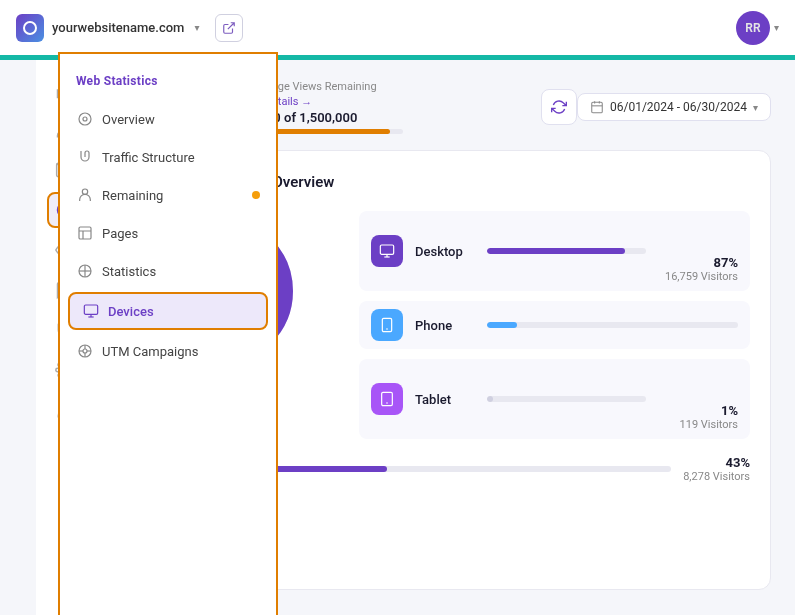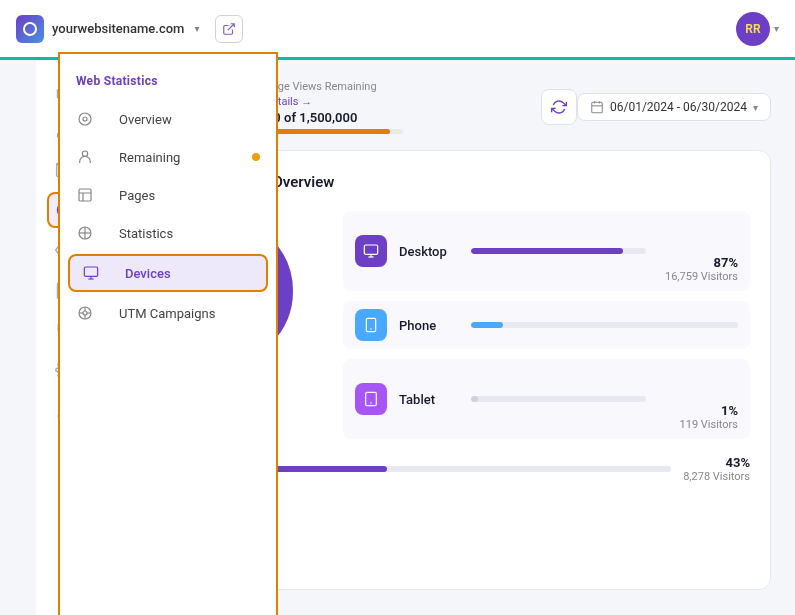--- a/index.html
+++ b/index.html
@@ -5,21 +5,21 @@
     * { box-sizing: border-box; margin: 0; padding: 0; }
     body { font-family: -apple-system, BlinkMacSystemFont, 'Segoe UI', Roboto, sans-serif; background: #f5f6fa; width: 795px; height: 615px; overflow: hidden; position: relative; }
 
     
     .topbar {
       height: 60px;
       background: #fff;
       display: flex;
       align-items: center;
       padding: 0 16px;
-      border-bottom: 3px solid #14b8a6;
+      border-bottom: 5px solid #14b8a6;
       position: relative;
       z-index: 10;
     }
     .topbar-left {
       display: flex;
       align-items: center;
       gap: 8px;
     }
     .site-icon {
       width: 28px; height: 28px;
@@ -54,21 +54,21 @@
     .topbar-right {
       margin-left: auto;
       display: flex;
       align-items: center;
     }
     .avatar {
       width: 34px; height: 34px;
       background: #6c3fc5;
       border-radius: 50%;
       display: flex; align-items: center; justify-content: center;
-      color: #fde047;
+      color: #e5e5e5;
       font-size: 12px;
       font-weight: 600;
     }
     .avatar-chevron {
       font-size: 10px;
       color: #888;
       margin-left: 4px;
     }
 
     
@@ -223,21 +223,21 @@
     }
     .card-title {
       font-size: 15px;
       font-weight: 600;
       color: #1a1a2e;
     }
 
     
     .devices-layout {
       display: flex;
-      gap: 24px;
+      gap: 40px;
       align-items: flex-start;
     }
 
     
     .donut-container {
       width: 180px;
       flex-shrink: 0;
       position: relative;
     }
     .donut-svg {
@@ -362,21 +362,21 @@
     .dropdown-section-title {
       font-size: 12px;
       font-weight: 700;
       color: #6c3fc5;
       padding: 8px 16px 12px;
       letter-spacing: 0.3px;
     }
     .dropdown-item {
       display: flex;
       align-items: center;
-      gap: 25px;
+      gap: 8px;
       padding: 10px 16px;
       cursor: pointer;
       font-size: 13px;
       color: #444;
       border-radius: 0;
       transition: background 0.15s;
       text-align: right;
     }
     .dropdown-item.active {
       background: #ede8fa;
@@ -503,20 +503,28 @@
     <div class="dropdown-item">
       <div class="dropdown-item-icon">
         <svg viewBox="0 0 24 24">
             <circle cx="12" cy="12" r="9"></circle>
             <circle cx="12" cy="12" r="3"></circle>
           </svg>
       </div>
       <span>Overview</span>
     </div>
 
+    <div class="dropdown-item">
+      <div class="dropdown-item-icon">
+        <svg viewBox="0 0 24 24">
+            <path d="M6 3v9m0 0a6 6 0 1012 0V6a3 3 0 00-6 0v6"></path>
+          </svg>
+      </div>
+      <span>Traffic Structure</span>
+    </div>
 
     <div class="dropdown-item">
       <div class="dropdown-item-icon">
         <svg viewBox="0 0 24 24">
             <circle cx="12" cy="7" r="4"></circle>
             <path d="M20 21v-2a8 8 0 00-16 0v2"></path>
           </svg>
       </div>
       <span>Remaining</span>
       <div class="notification-dot"></div>

